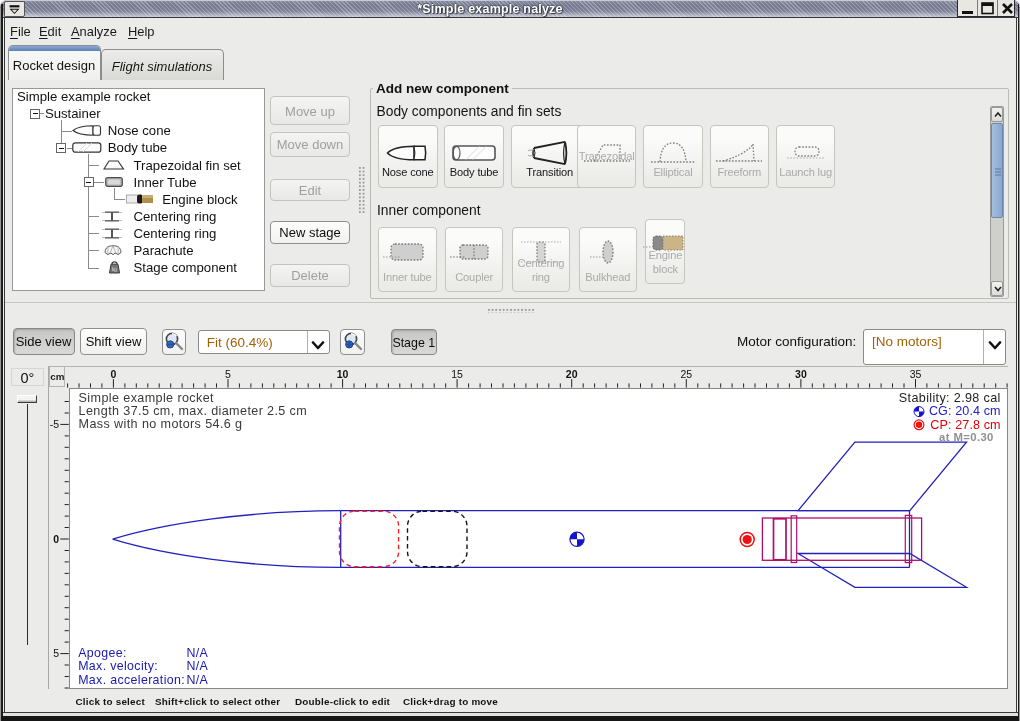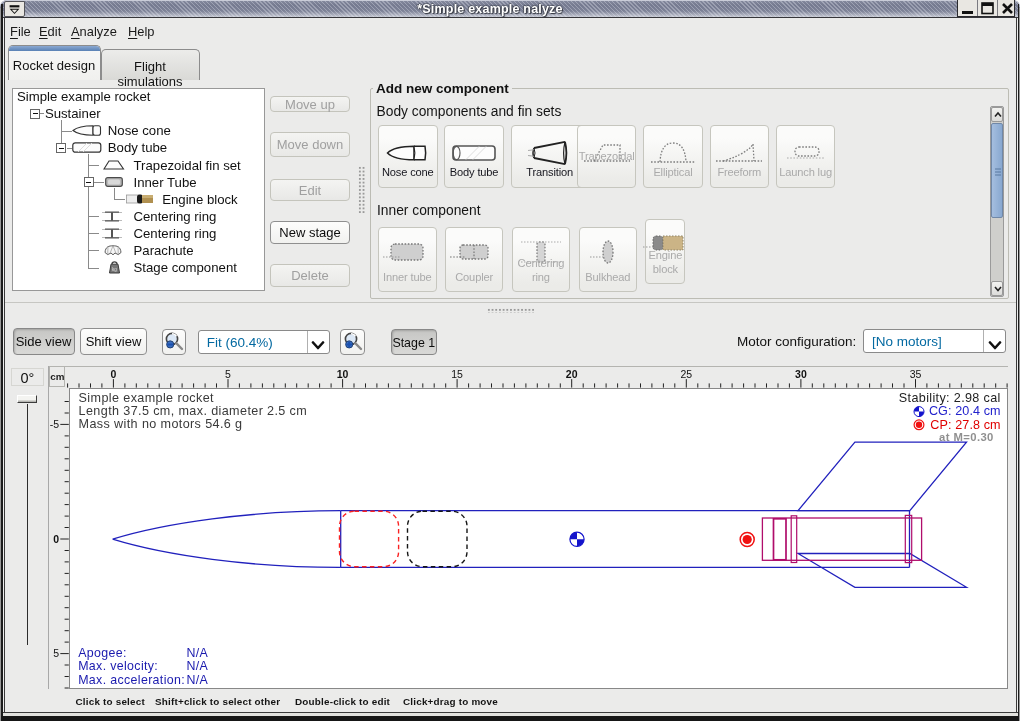--- a/index.html
+++ b/index.html
@@ -19,21 +19,21 @@
 .tab{position:absolute;border:1px solid #8c8c8c;border-bottom:none;border-radius:5px 5px 0 0;font-size:13px;color:#141414;text-align:center}
 .panelborder{position:absolute;border:1px solid #989898;background:#fff}
 .btn{position:absolute;white-space:nowrap;border:1px solid #c4c4bc;border-radius:4px;background:linear-gradient(#f4f4f2,#e8e8e6);
  font-size:13px;color:#a0a0a0;text-align:center;font-family:"Liberation Sans",sans-serif}
 .btn.on{background:linear-gradient(#fdfdfc,#f1f1ef);border-color:#8f8f8f;color:#0d0d0d}
 .btn.pressed{background:linear-gradient(#c6c6c4,#d9d9d7);border-color:#888;color:#0d0d0d;box-shadow:inset 1px 1px 2px rgba(0,0,0,.18)}
 .cbtn{position:absolute;border:1px solid #c6c6be;border-radius:4px;background:linear-gradient(#fbfbfa 20%,#ebebe8 90%)}
 .cbtn .lab{position:absolute;left:-3px;right:-3px;text-align:center;font-size:11.1px;letter-spacing:-0.15px;color:#16161e;line-height:13.8px;white-space:nowrap}
 .cbtn.dis .lab{color:#aaa}
 .gbox{position:absolute;border:1px solid #bcbcb4;border-radius:2px}
-.combo{position:absolute;background:#fff;border:1px solid #8a8a8a;border-radius:3px;font-size:13.5px;color:#0369a1}
+.combo{position:absolute;background:#fff;border:1px solid #8a8a8a;border-radius:3px;font-size:13.5px;color:#a16207}
 .treetxt{position:absolute;font-size:13.2px;color:#111;white-space:nowrap}
 .exp{position:absolute;width:10px;height:10px;background:#fff;border:1px solid #666}
 .exp::after{content:"";position:absolute;left:1.5px;right:1.5px;top:3.5px;height:1px;background:#111}
 .statusbar{position:absolute;top:695.5px;left:0;width:856px;height:12px;font-size:9.9px;font-weight:bold;color:#141414;letter-spacing:.2px}
 .statusbar span{position:absolute;top:0}
 </style></head><body>
 <div class="win"></div>
 <div class="titlebar"></div>
 <div class="titletext">*Simple example nalyze</div>
 <div class="menuicon">
@@ -58,21 +58,21 @@
 <div class="menubar">
     <span style="left:6px"><u>F</u>ile</span>
     <span style="left:35px"><u>E</u>dit</span>
     <span style="left:67px"><u>A</u>nalyze</span>
     <span style="left:124px"><u>H</u>elp</span>
   </div>
 <div class="tab" style="left:7.5px;top:45px;width:93px;height:35px;background:linear-gradient(#f8f8f7,#f0f0ee);z-index:2">
     <div style="position:absolute;left:0px;top:0px;right:0px;height:5px;background:linear-gradient(#8aa8d2,#5a82b5);border-radius:4px 4px 0 0"></div>
     <div style="position:absolute;left:0;right:0;top:12px">Rocket design</div>
   </div>
-<div class="tab" style="left:100.5px;top:48.5px;width:99px;height:31.5px;background:linear-gradient(#ececea,#d9d9d6);">
+<div class="tab" style="left:100.5px;top:48.5px;width:123px;height:31.5px;background:linear-gradient(#ececea,#d9d9d6);font-style:italic;">
     <div style="position:absolute;left:0;right:0;top:9px">Flight simulations</div>
   </div>
 <div class="panelborder" style="left:12px;top:87.5px;width:252.5px;height:203.5px"></div>
 <div class="treetxt" style="left:17px;top:89.0px">Simple example rocket</div>
 <div class="treetxt" style="left:44.9px;top:106.1px">Sustainer</div>
 <div class="treetxt" style="left:107.8px;top:123.2px">Nose cone</div>
 <div class="treetxt" style="left:107.8px;top:140.3px">Body tube</div>
 <div class="treetxt" style="left:133.5px;top:157.6px">Trapezoidal fin set</div>
 <div class="treetxt" style="left:133.5px;top:174.7px">Inner Tube</div>
 <div class="treetxt" style="left:162.2px;top:191.8px">Engine block</div>
@@ -129,21 +129,21 @@
     </svg></div>
 <div class="abs" style="left:103px;top:245px;line-height:0"><svg width="20" height="11" viewBox="0 0 20 11">
       <path d="M2 7.5 C2.5 1.5 6 0.8 10 0.8 C14 0.8 17.5 1.5 18 7.5 L15.3 9.6 L12 8 L10 9.8 L8 8 L4.7 9.6 Z" fill="#f6f6f6" stroke="#4a4a4a" stroke-width="0.9"></path>
       <path d="M10 0.8 L7 8.4 M10 0.8 L13 8.4 M5 1.6 L4.7 9.3 M15 1.6 L15.3 9.3" stroke="#9a9a9a" stroke-width="0.7" fill="none"></path>
     </svg></div>
 <div class="abs" style="left:106.5px;top:261.3px;line-height:0"><svg width="15" height="13" viewBox="0 0 15 13">
       <path d="M5 3 Q5 0.8 7.5 0.8 Q10 0.8 10 3" fill="none" stroke="#444" stroke-width="1.3"></path>
       <path d="M2.5 12 L4 3.2 L11 3.2 L12.5 12 Z" fill="#777" stroke="#3a3a3a" stroke-width="1"></path>
       <text x="7.5" y="10" font-size="4.5" fill="#ddd" text-anchor="middle" font-family="Liberation Sans">kg</text>
     </svg></div>
-<div class="btn" style="left:270px;top:96px;width:80px;height:16px;padding-top:0">Move up</div>
+<div class="btn" style="left:270px;top:96px;width:80px;height:29px;padding-top:7px">Move up</div>
 <div class="btn" style="left:270px;top:131.5px;width:80px;height:25.5px;padding-top:4.8px">Move down</div>
 <div class="btn" style="left:270px;top:179px;width:80px;height:21.5px;padding-top:2.8px">Edit</div>
 <div class="btn on" style="left:270px;top:220.5px;width:80px;height:23px;padding-top:3.5px">New stage</div>
 <div class="btn" style="left:270px;top:264px;width:80px;height:22.5px;padding-top:3.2px">Delete</div>
 <div class="abs" style="left:358px;top:166px;width:7px;height:48px;background-image:radial-gradient(circle,#9a9a9a 0.9px,transparent 1.1px);background-size:3.7px 3.7px"></div>
 <div class="gbox" style="left:369.5px;top:88px;width:639px;height:210.5px"></div>
 <div class="abs" style="left:373px;top:81px;background:#ebebea;padding:0 3px;font-size:13.5px;font-weight:bold;color:#101010">Add new component</div>
 <div class="abs" style="left:376.5px;top:103.5px;font-size:13.8px;color:#141414">Body components and fin sets</div>
 <div class="cbtn" style="left:378.0px;top:125px;width:59.6px;height:62.5px">
     <div class="abs" style="left:50%;top:27px;transform:translate(-50%,-50%);line-height:0"><svg width="44" height="18" viewBox="0 0 44 18">
@@ -269,21 +269,21 @@
 <div class="btn on" style="left:339.8px;top:329.3px;width:25.6px;height:25.6px;padding-top:1px"><svg width="22" height="22" viewBox="0 0 22 22">
       <circle cx="9" cy="8" r="5.6" fill="#dce8f6" stroke="#444" stroke-width="1.6"></circle>
       <path d="M9 2.8 A5.2 5.2 0 0 1 13.5 5.4" stroke="#fff" stroke-width="1.5" fill="none"></path>
       <line x1="13.2" y1="12.2" x2="19" y2="18" stroke="#888" stroke-width="2.4" stroke-linecap="round"></line>
       <circle cx="7.2" cy="13.4" r="3.6" fill="#3a6ec0" stroke="#16325e" stroke-width="0.8"></circle>
       <rect x="4.2" y="12.4" width="6" height="2" rx="1" fill="#1a50b0"></rect>
       <rect x="6.2" y="10.4" width="2" height="6" rx="1" fill="#1a50b0"></rect>
     </svg></div>
 <div class="btn pressed" style="left:391px;top:329.3px;width:45.5px;height:25.7px;padding-top:5.5px;font-size:12.4px">Stage 1</div>
 <div class="abs" style="left:737px;top:334px;font-size:13.5px;color:#111">Motor configuration:</div>
-<div class="combo" style="left:863px;top:329.4px;width:143px;height:24px">
+<div class="combo" style="left:863px;top:329.4px;width:143px;height:36px">
     <div class="abs" style="left:8px;top:3.5px">[No motors]</div>
     <div class="abs" style="left:119.4px;top:0;bottom:0;width:1px;background:#b0b0b0"></div>
     <div class="abs" style="left:124px;top:7.5px"><svg width="14" height="9" viewBox="0 0 14 9">
         <path d="M2 1.5 L7 7 L12 1.5" stroke="#111" stroke-width="2.6" fill="none" stroke-linecap="round" stroke-linejoin="round"></path>
       </svg></div>
   </div>
 <div class="abs" style="left:10.8px;top:367.8px;width:33.3px;height:18.7px;border:1px solid #d6d6d2;font-size:14.5px;color:#111;text-align:center;padding-top:1px">0°</div>
 <div class="abs" style="left:26.5px;top:404px;width:1.6px;height:241px;background:#2c2c2c"></div>
 <div class="abs" style="left:17.3px;top:394.9px;width:19.6px;height:8.6px;background:#f4f4f1;border:1px solid #3c3c3c;border-top-color:#fff;border-left-color:#fff;box-shadow:inset 0 -1.5px 0 #b6b6b2"></div>
 <div class="abs" style="left:48.3px;top:366.4px;width:1px;height:322.5px;background:#a8a8a8"></div>

